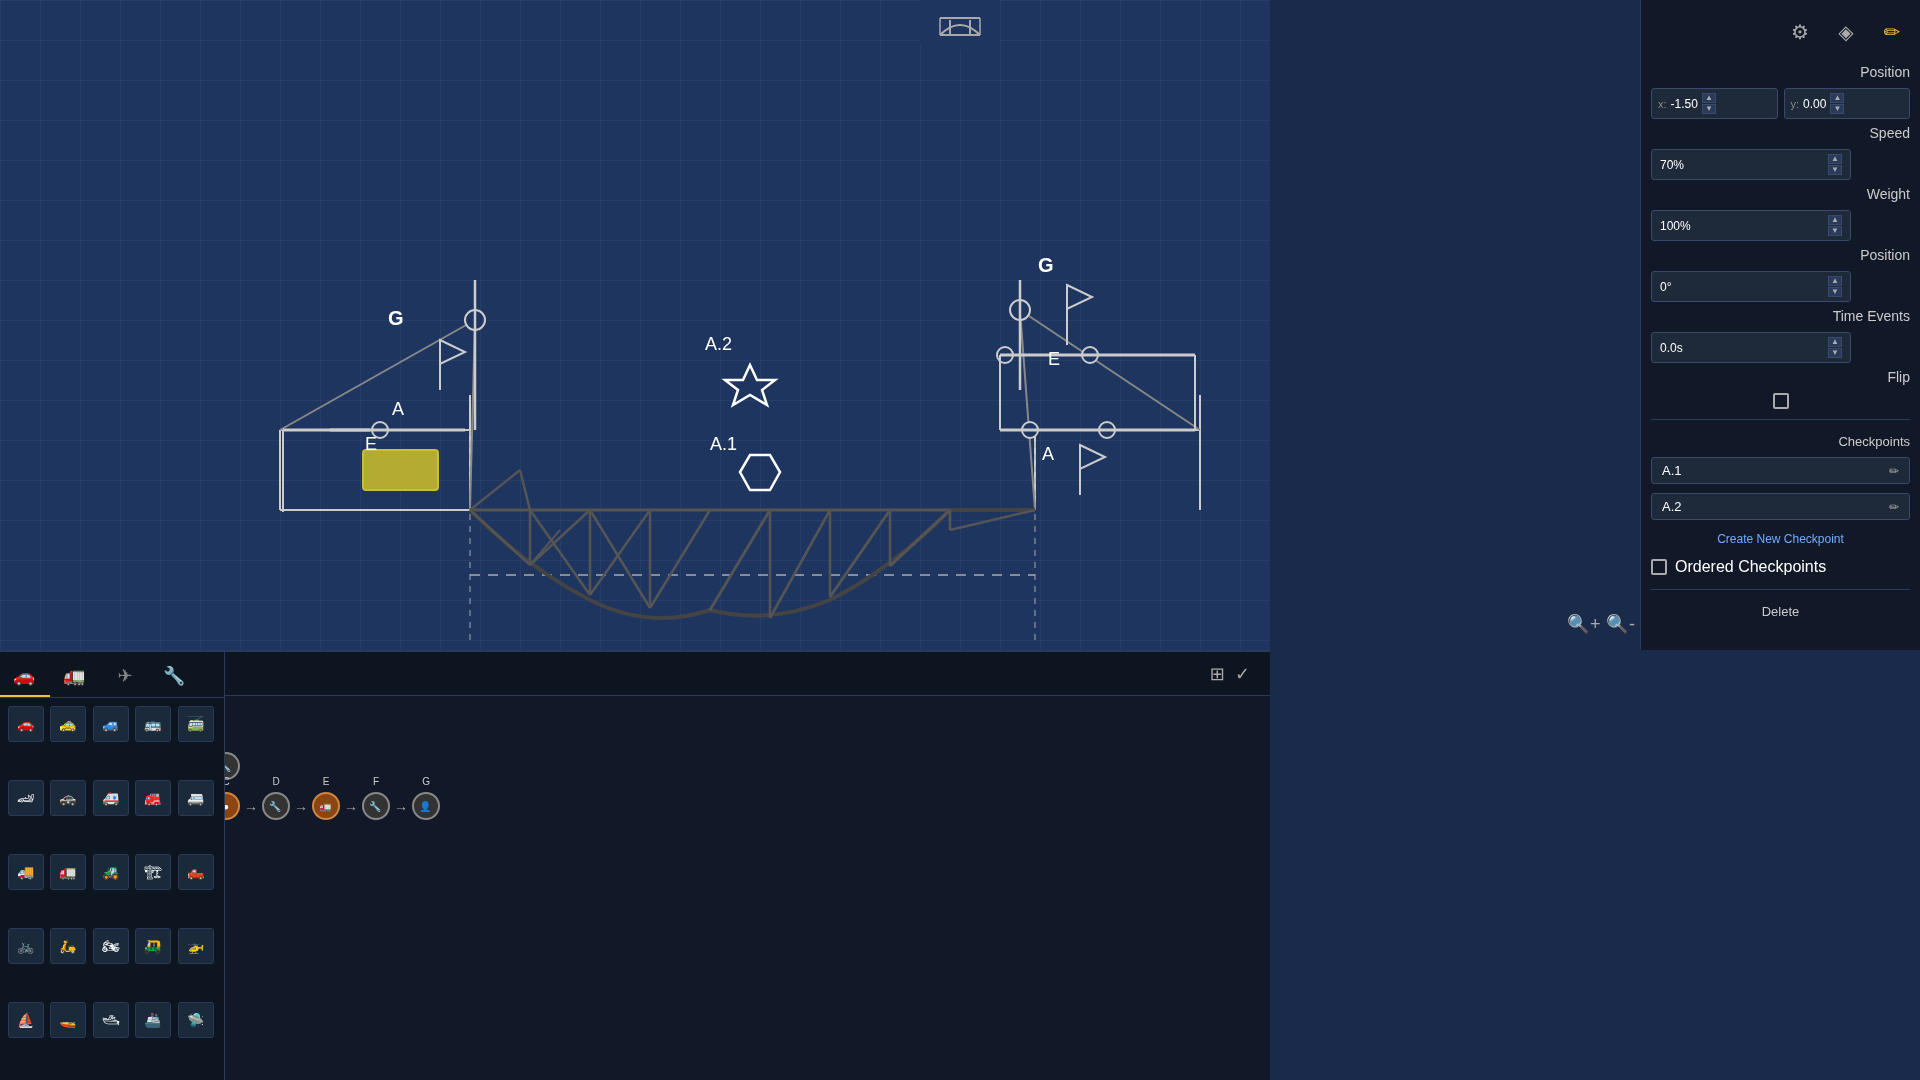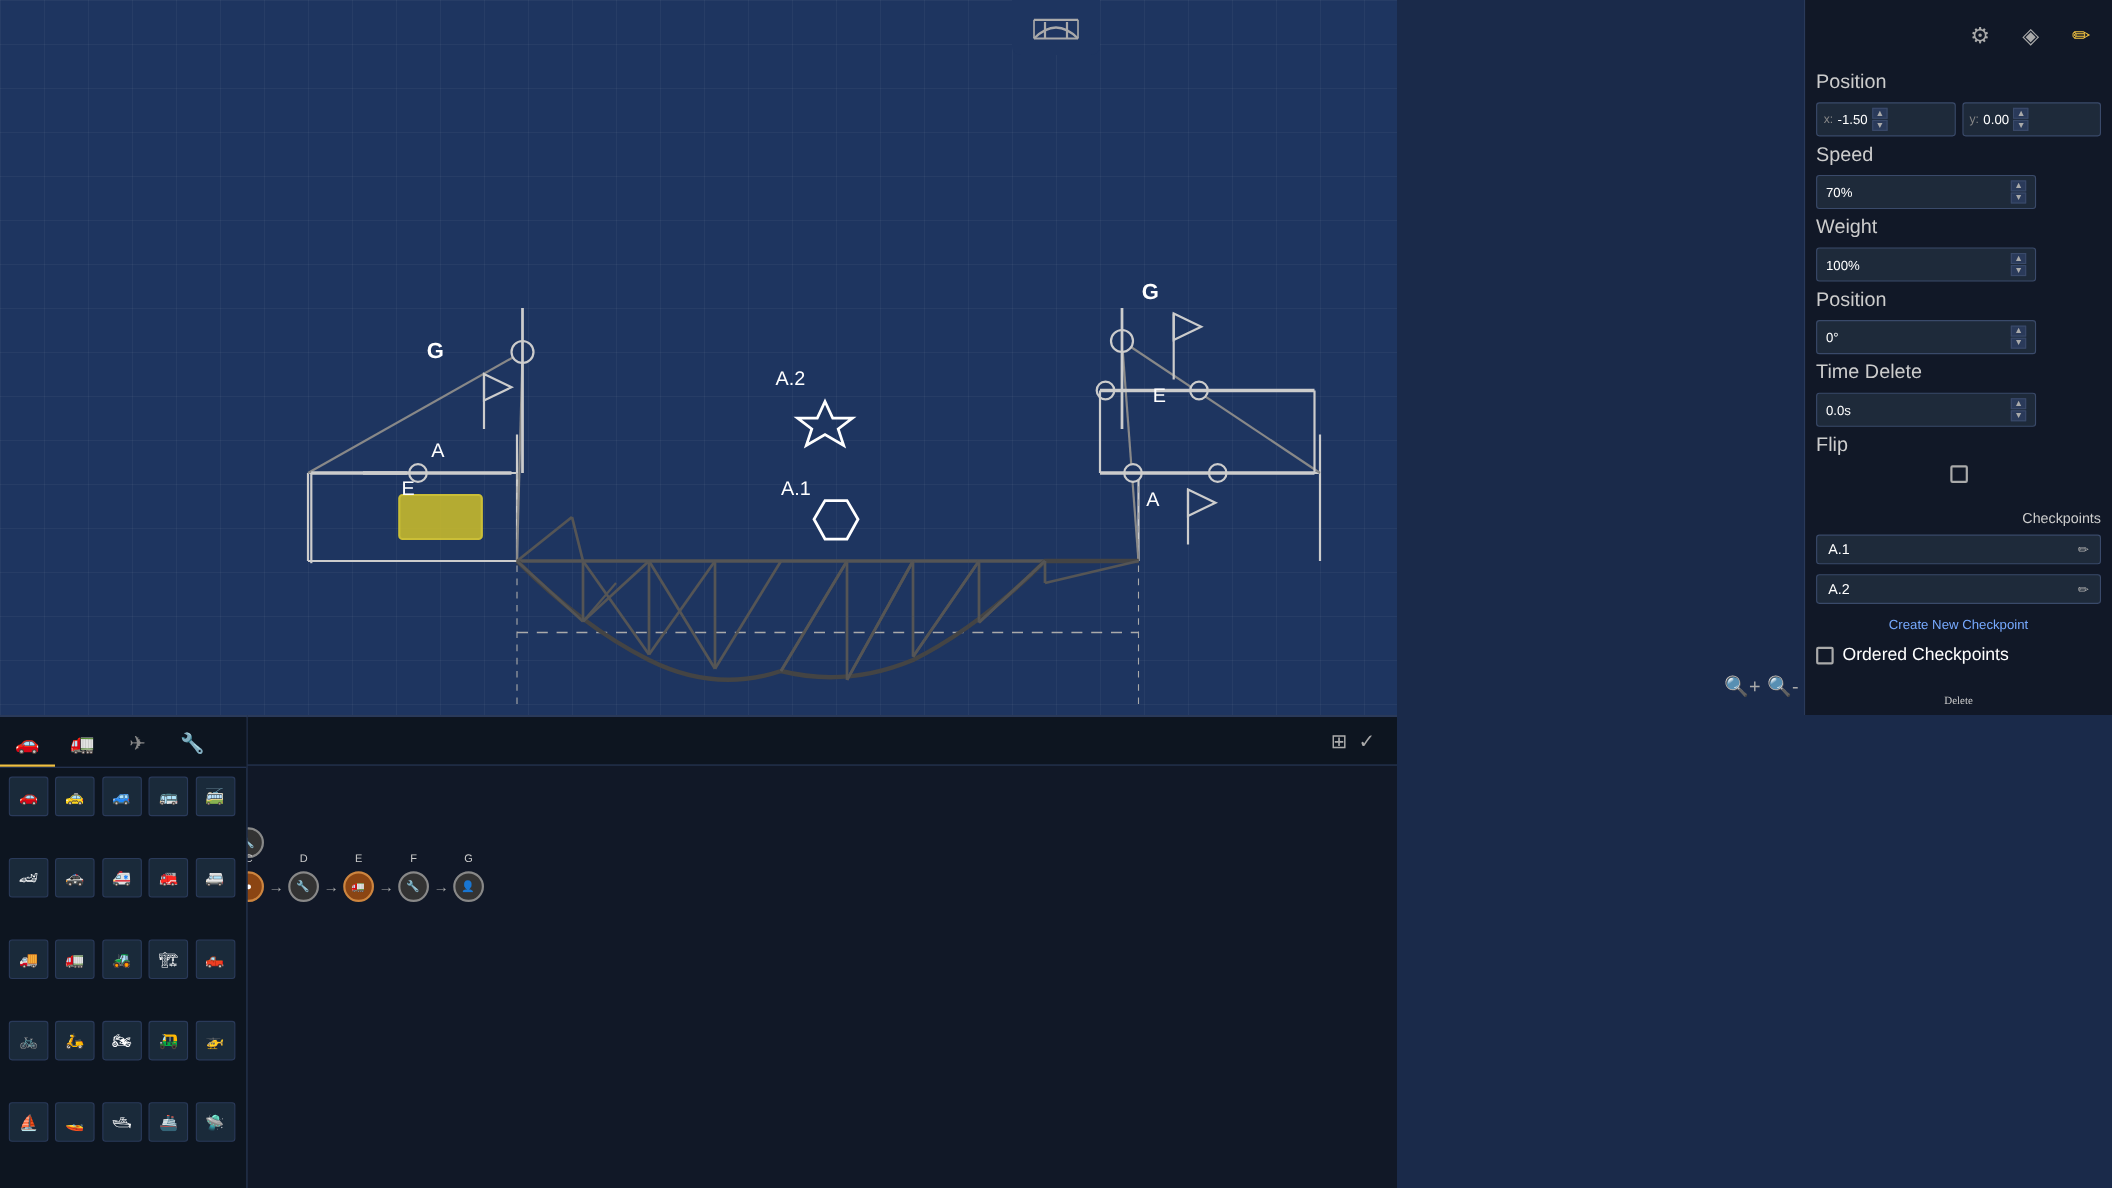--- a/index.html
+++ b/index.html
@@ -76,23 +76,23 @@
       cursor: pointer;
       color: #aaa;
       font-size: 20px;
     }
 
     .header-icon.active {
       color: #f0c040;
     }
 
     .panel-label {
-      font-size: 18px;
+      font-size: 14px;
       color: #ccc;
-      text-align: left;
+      text-align: right;
       margin-bottom: 2px;
     }
 
     .panel-input-xy {
       display: flex;
       gap: 6px;
       width: 100%;
     }
 
     .xy-box {
@@ -206,26 +206,25 @@
       border: 2px solid #aaa;
       background: transparent;
       display: inline-block;
       border-radius: 2px;
     }
 
     .delete-btn {
       background: transparent;
       border: none;
       color: #ccc;
-      font-size: 10px;
+      font-size: 13px;
       text-align: center;
       cursor: pointer;
       padding: 4px;
       width: 100%;
-      font-family: Liberation Serif, serif;
     }
 
     .flip-row {
       display: flex;
       align-items: center;
       justify-content: center;
       gap: 8px;
     }
 
     
@@ -577,21 +576,21 @@
   <div class="full-input-row">
     <div class="full-input-box">
       <span>0°</span>
       <div class="spin-btn">
         <div class="spin-arrow">▲</div>
         <div class="spin-arrow">▼</div>
       </div>
     </div>
   </div>
 
-  <div class="panel-label">Time Delete</div>
+  <div class="panel-label">Time Events</div>
   <div class="full-input-row">
     <div class="full-input-box">
       <span>0.0s</span>
       <div class="spin-btn">
         <div class="spin-arrow">▲</div>
         <div class="spin-arrow">▼</div>
       </div>
     </div>
   </div>
 

